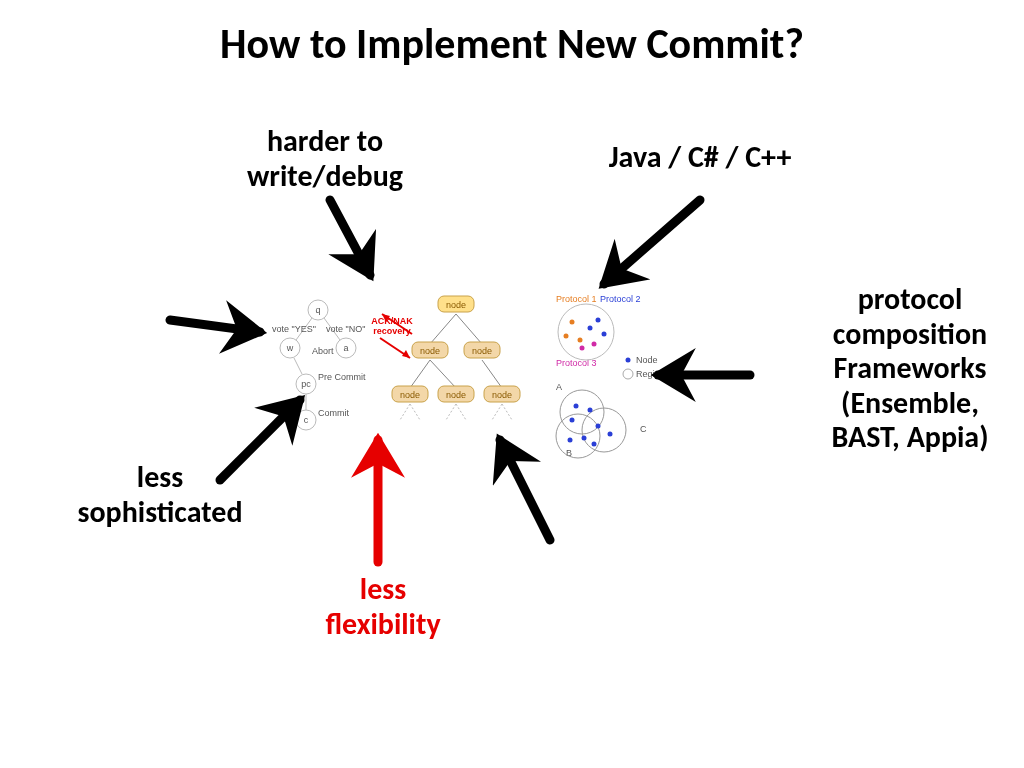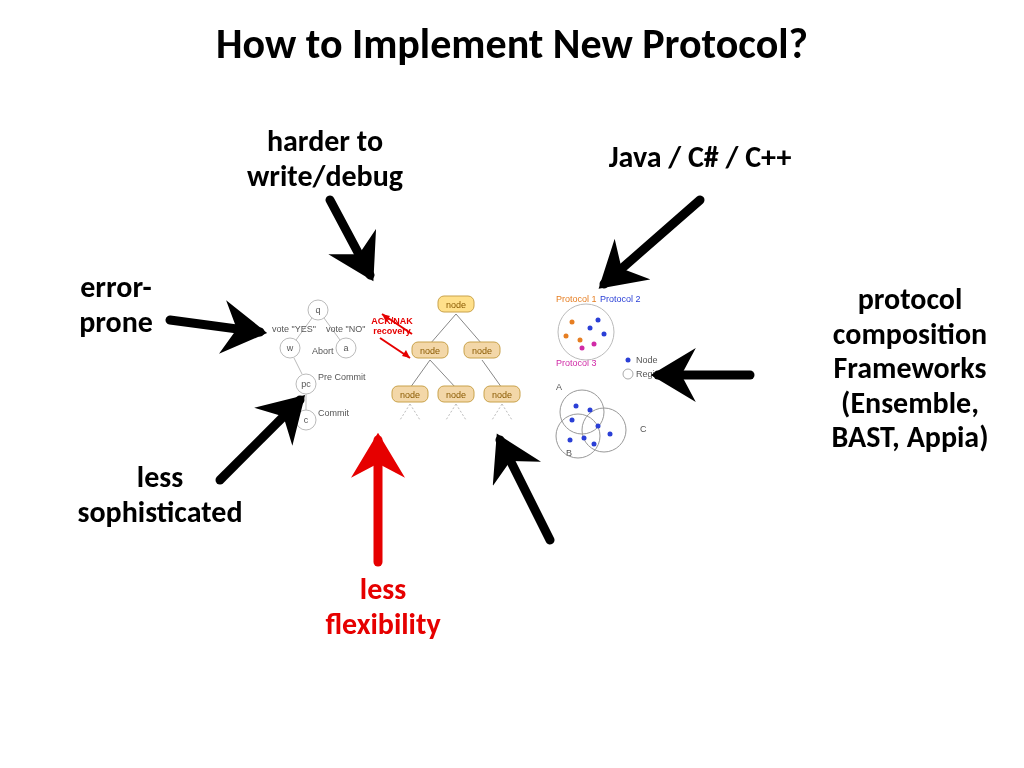--- a/index.html
+++ b/index.html
@@ -21,25 +21,24 @@
   .center-cluster { position: absolute; }
   .tiny { font-size: 9px; font-family: Arial, sans-serif; fill: #555; }
   .tinyB { font-size: 9px; font-family: Arial, sans-serif; }
   .nodeLbl { font-size: 9px; font-family: Arial, sans-serif; fill: #8a5a00; }
 </style>
 </head>
 <body>
 
 <div class="stage">
 
-  <div class="title">How to Implement New Protocol?</div>
+  <div class="title">How to Implement New Commit?</div>
 
   <div class="label" style="left:570px; top:140px; width:260px;">Java / C# / C++</div>
   <div class="label" style="left:195px; top:124px; width:260px;">harder to<br>write/debug</div>
-  <div class="label" style="left:56px; top:270px; width:120px;">error-<br>prone</div>
   <div class="label" style="left:60px; top:460px; width:200px;">less<br>sophisticated</div>
   <div class="label" style="left:800px; top:282px; width:220px;">protocol<br>composition<br>Frameworks<br>(Ensemble,<br>BAST, Appia)</div>
   <div class="label red" style="left:293px; top:572px; width:180px;">less<br>flexibility</div>
 
   <svg class="center-cluster" width="420" height="200" style="left:260px; top:280px;">
 
     <g>
       <circle cx="58" cy="30" r="10" fill="#fff" stroke="#bbb"></circle>
         <text x="58" y="33" text-anchor="middle" class="tiny">q</text>
       <circle cx="30" cy="68" r="10" fill="#fff" stroke="#bbb"></circle>

